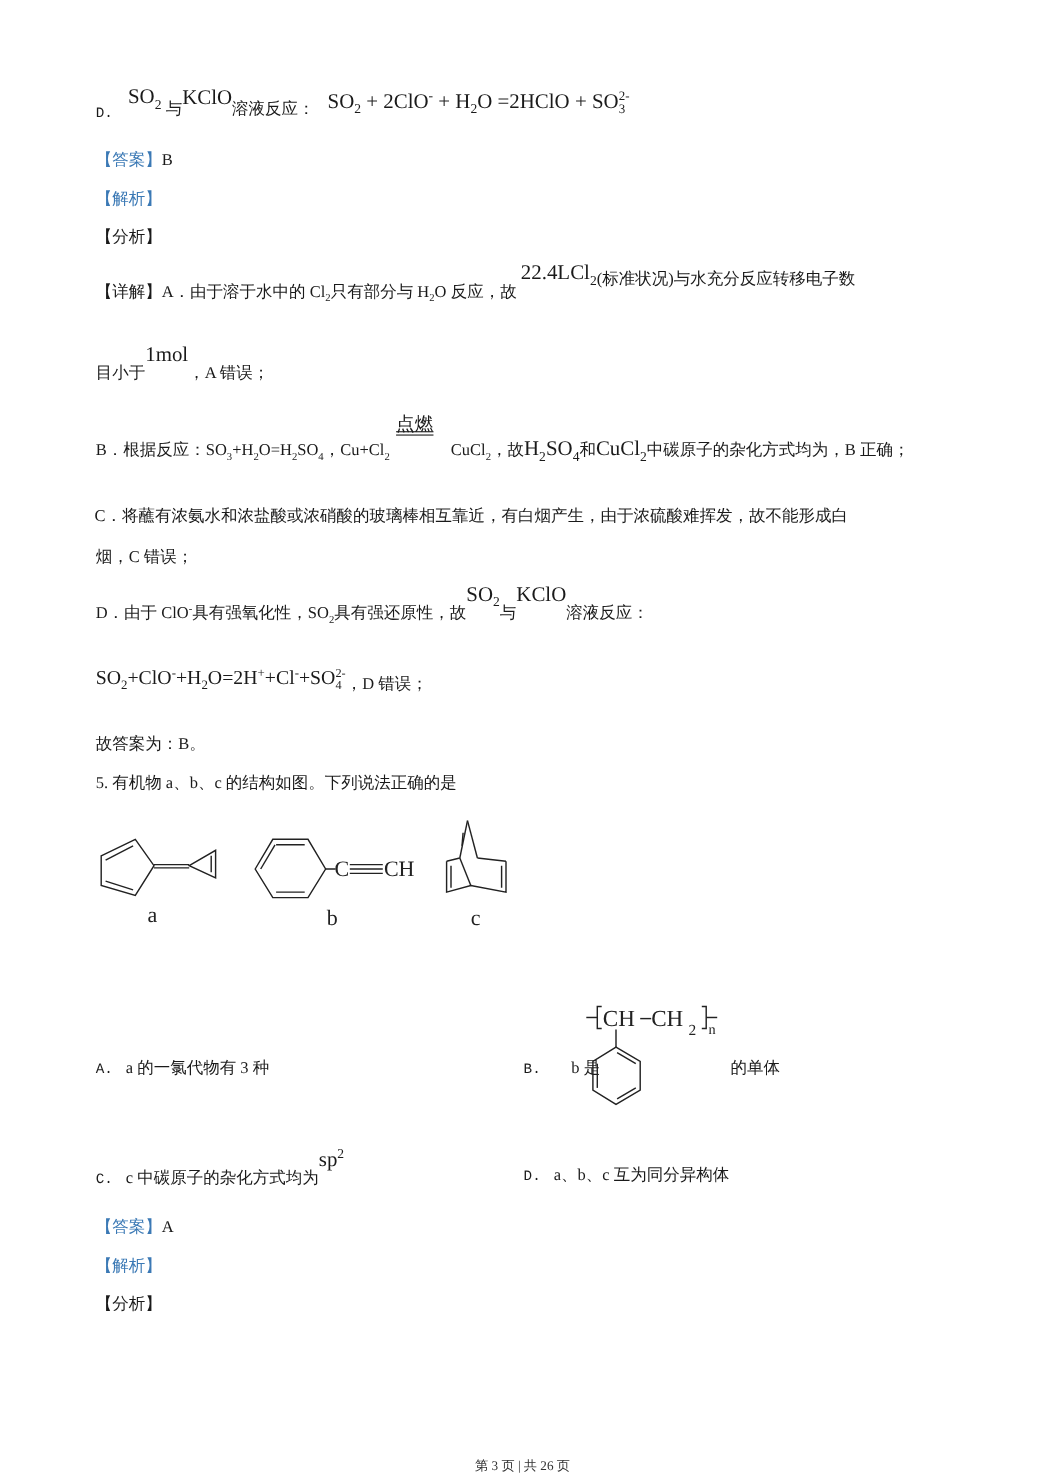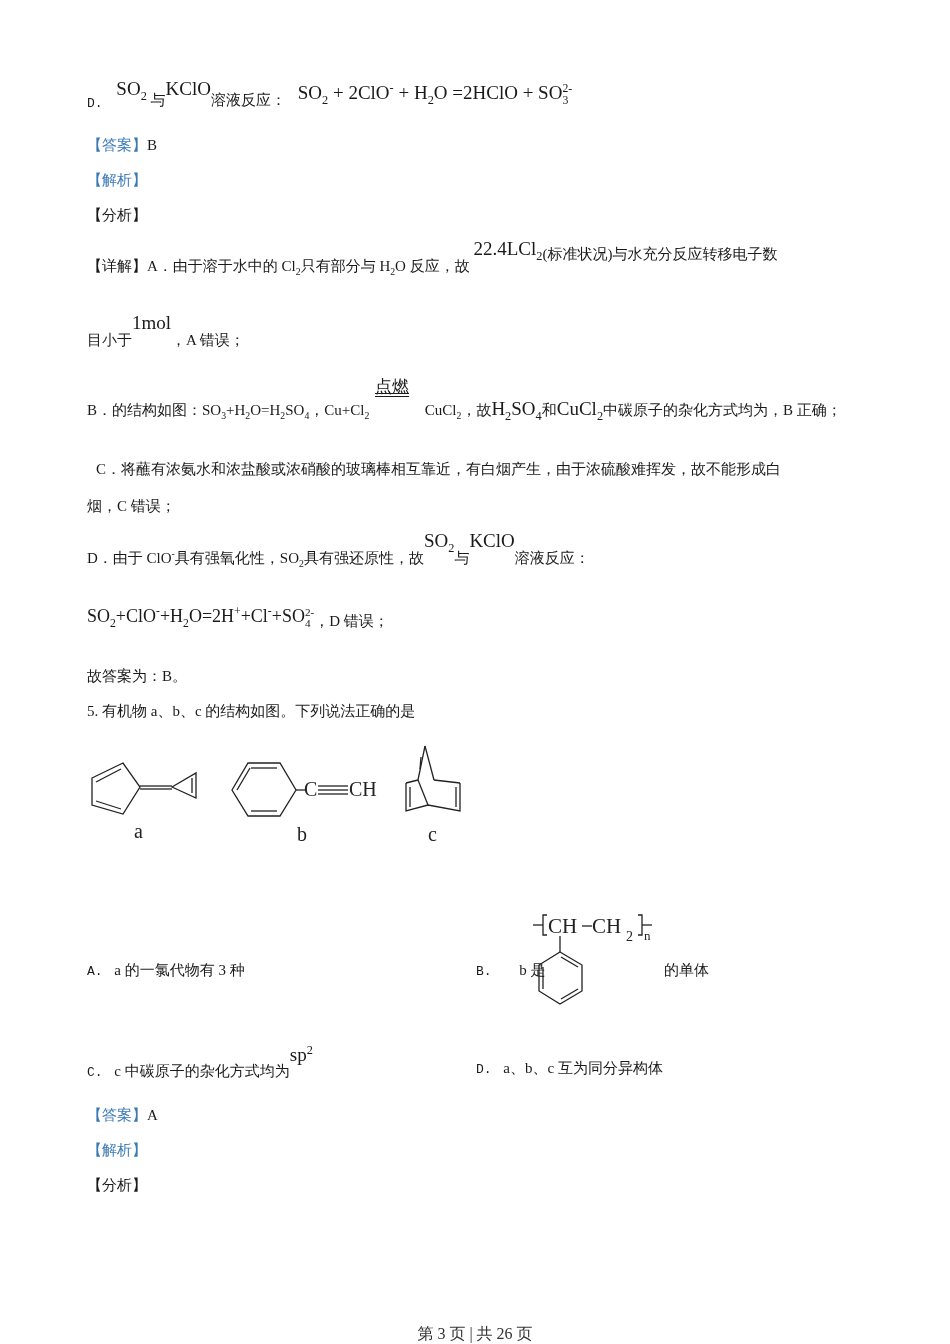--- a/index.html
+++ b/index.html
@@ -4,21 +4,21 @@
 <style>
   html, body { margin:0; padding:0; background:#fff; }
   body { width:950px; height:1344px; position:relative; overflow:hidden;
          font-family:"Liberation Serif","DejaVu Serif",serif; color:#1a1a1a; font-size:15px; }
   .abs { position:absolute; white-space:nowrap; }
   .blue { color:#3b79b5; }
   .big { font-size:19px; }
   sub, sup { font-size:65%; line-height:0; }
   .opt { font-size:15px; }
   .mono-label { font-family:"Liberation Mono","DejaVu Sans Mono",monospace; font-size:13px; }
-  .footer { font-size:16px; color:#333; }
+  .footer { font-size:12px; color:#333; }
 </style>
 </head>
 <body>
 
 <div class="abs" style="left:87px; top:78px;">
   <span class="mono-label" style="position:relative; top:12px;">D.</span>
   <span class="big" style="margin-left:10px;"><span>SO</span><sub>2</sub></span>
   <span style="position:relative; top:10px;">与</span><span class="big">KClO</span><span style="position:relative; top:10px;">溶液反应：</span>
   <span class="big" style="margin-left:8px; position:relative; top:4px;margin-top:31px;">
     <span>SO</span><sub>2</sub><span> + 2ClO</span><sup>-</sup><span> + H</span><sub>2</sub><span>O =2HClO + SO</span><span style="display:inline-block; vertical-align:middle; line-height:1; font-size:62%;"><span style="display:block;">2-</span><span style="display:block;">3</span></span>
@@ -33,28 +33,28 @@
 
 <div class="abs" style="left:87px; top:238px;">
   <span style="position:relative; top:16px;">【详解】</span><span style="position:relative; top:16px;"><span>A．由于溶于水中的 Cl</span><sub>2</sub><span>只有部分与 H</span><sub>2</sub><span>O 反应，故</span></span>
   <span class="big"><span>22.4LCl</span><sub>2</sub></span><span style="position:relative; top:4px;">(标准状况)与水充分反应转移电子数</span>
 </div>
 <div class="abs" style="left:87px; top:312px;font-family:Liberation Serif, serif;">
   <span style="position:relative; top:16px;">目小于</span><span class="big">1mol</span><span style="position:relative; top:16px;">，A 错误；</span>
 </div>
 
 <div class="abs" style="left:87px; top:398px;">
-  <span>B．的结构如图：SO</span><sub>3</sub><span>+H</span><sub>2</sub><span>O=H</span><sub>2</sub><span>SO</span><sub>4</sub><span>，Cu+Cl</span><sub>2</sub>
+  <span>B．根据反应：SO</span><sub>3</sub><span>+H</span><sub>2</sub><span>O=H</span><sub>2</sub><span>SO</span><sub>4</sub><span>，Cu+Cl</span><sub>2</sub>
   <span style="display:inline-block; position:relative; width:44px; height:14px; margin:0 2px;">
     <span style="position:absolute; left:0; top:-26px; font-size:17px; text-decoration:underline; text-decoration-style:double;">点燃</span>
   </span>
   <span>CuCl</span><sub>2</sub><span>，故</span><span class="big"><span>H</span><sub>2</sub><span>SO</span><sub>4</sub></span><span>和</span><span class="big"><span>CuCl</span><sub>2</sub></span><span>中碳原子的杂化方式均为，B 正确；</span>
 </div>
 
-<div class="abs" style="left:96px; top:460px;">C．将蘸有浓氨水和浓盐酸或浓硝酸的玻璃棒相互靠近，有白烟产生，由于浓硫酸难挥发，故不能形成白</div>
+<div class="abs" style="left:86px; top:460px;">C．将蘸有浓氨水和浓盐酸或浓硝酸的玻璃棒相互靠近，有白烟产生，由于浓硫酸难挥发，故不能形成白</div>
 <div class="abs" style="left:87px; top:497px;">烟，C 错误；</div>
 
 <div class="abs" style="left:87px; top:530px;">
   <span style="position:relative; top:16px;"><span>D．由于 ClO</span><sup>-</sup><span>具有强氧化性，SO</span><sub>2</sub><span>具有强还原性，故</span></span><span class="big"><span>SO</span><sub>2</sub></span><span style="position:relative; top:16px;">与</span><span class="big">KClO</span><span style="position:relative; top:16px;">溶液反应：</span>
 </div>
 <div class="abs" style="left:87px; top:606px;">
   <span style="font-size:18px;"><span>SO</span><sub>2</sub><span>+ClO</span><sup>-</sup><span>+H</span><sub>2</sub><span>O=2H</span><sup>+</sup><span>+Cl</span><sup>-</sup><span>+SO</span><span style="display:inline-block; vertical-align:middle; line-height:1; font-size:62%;"><span style="display:block;">2-</span><span style="display:block;">4</span></span></span><span style="position:relative; top:4px;">，D 错误；</span>
 </div>
 
 <div class="abs" style="left:87px; top:667px;">故答案为：B。</div>

